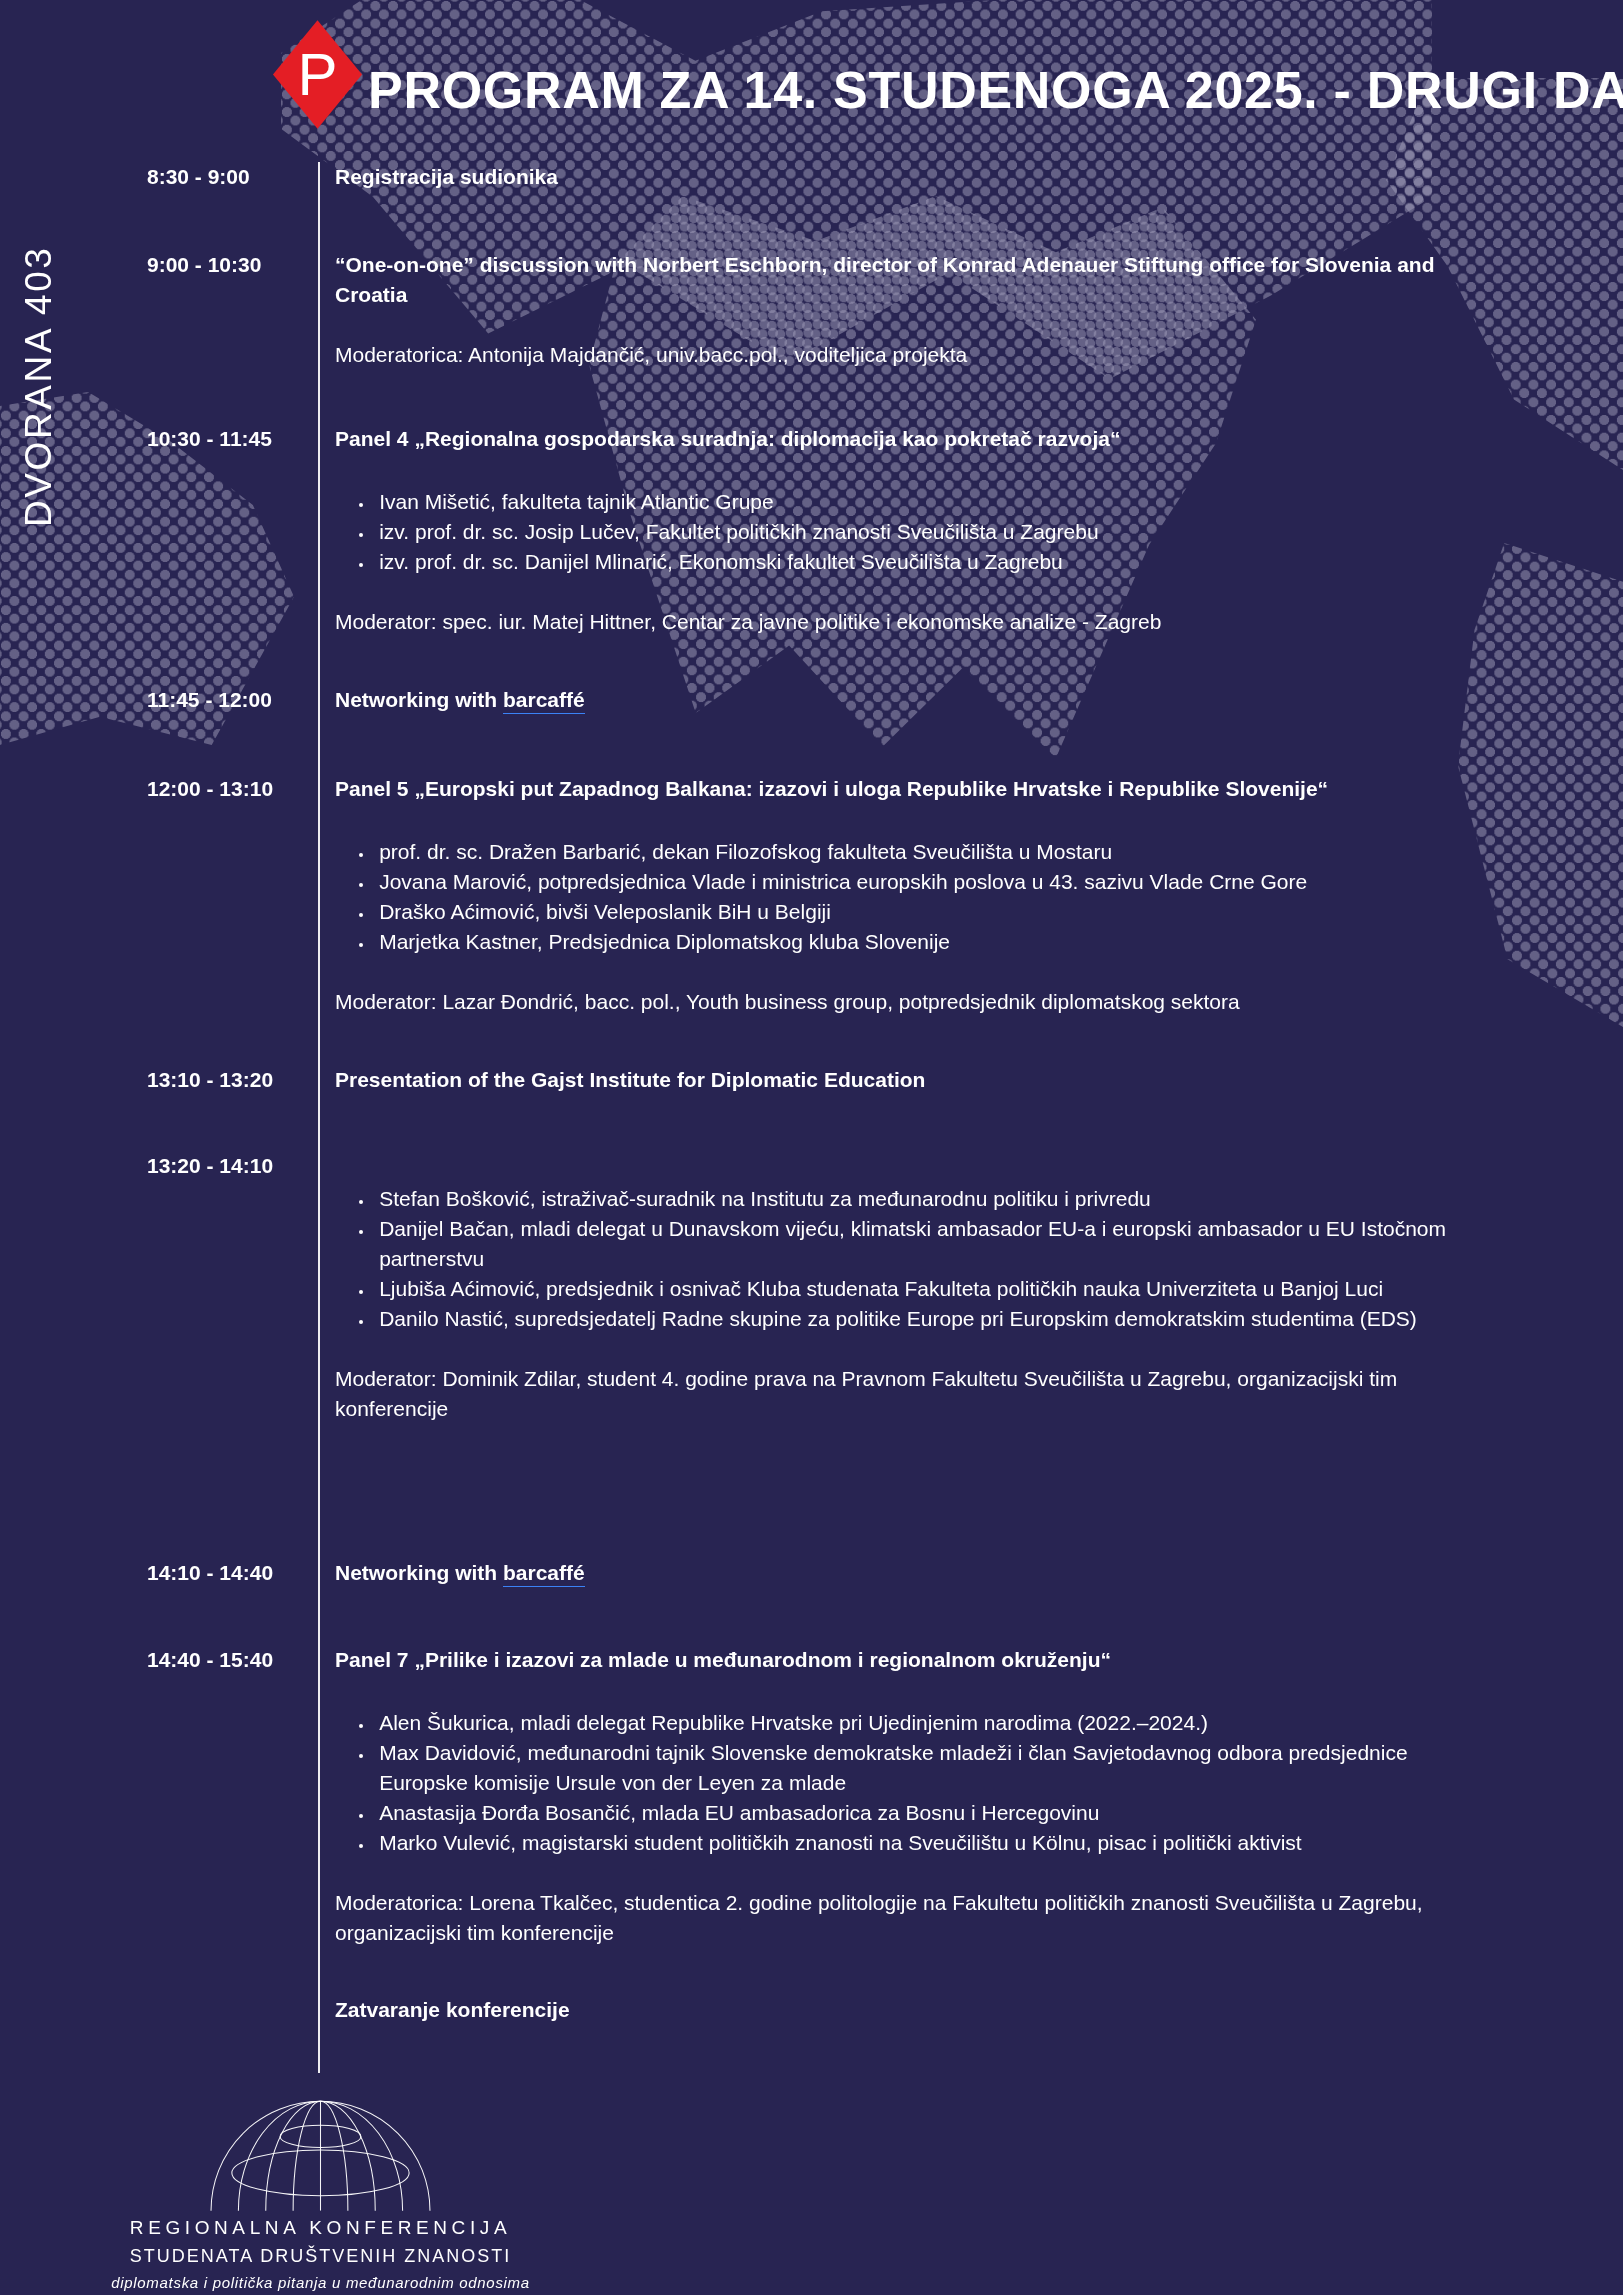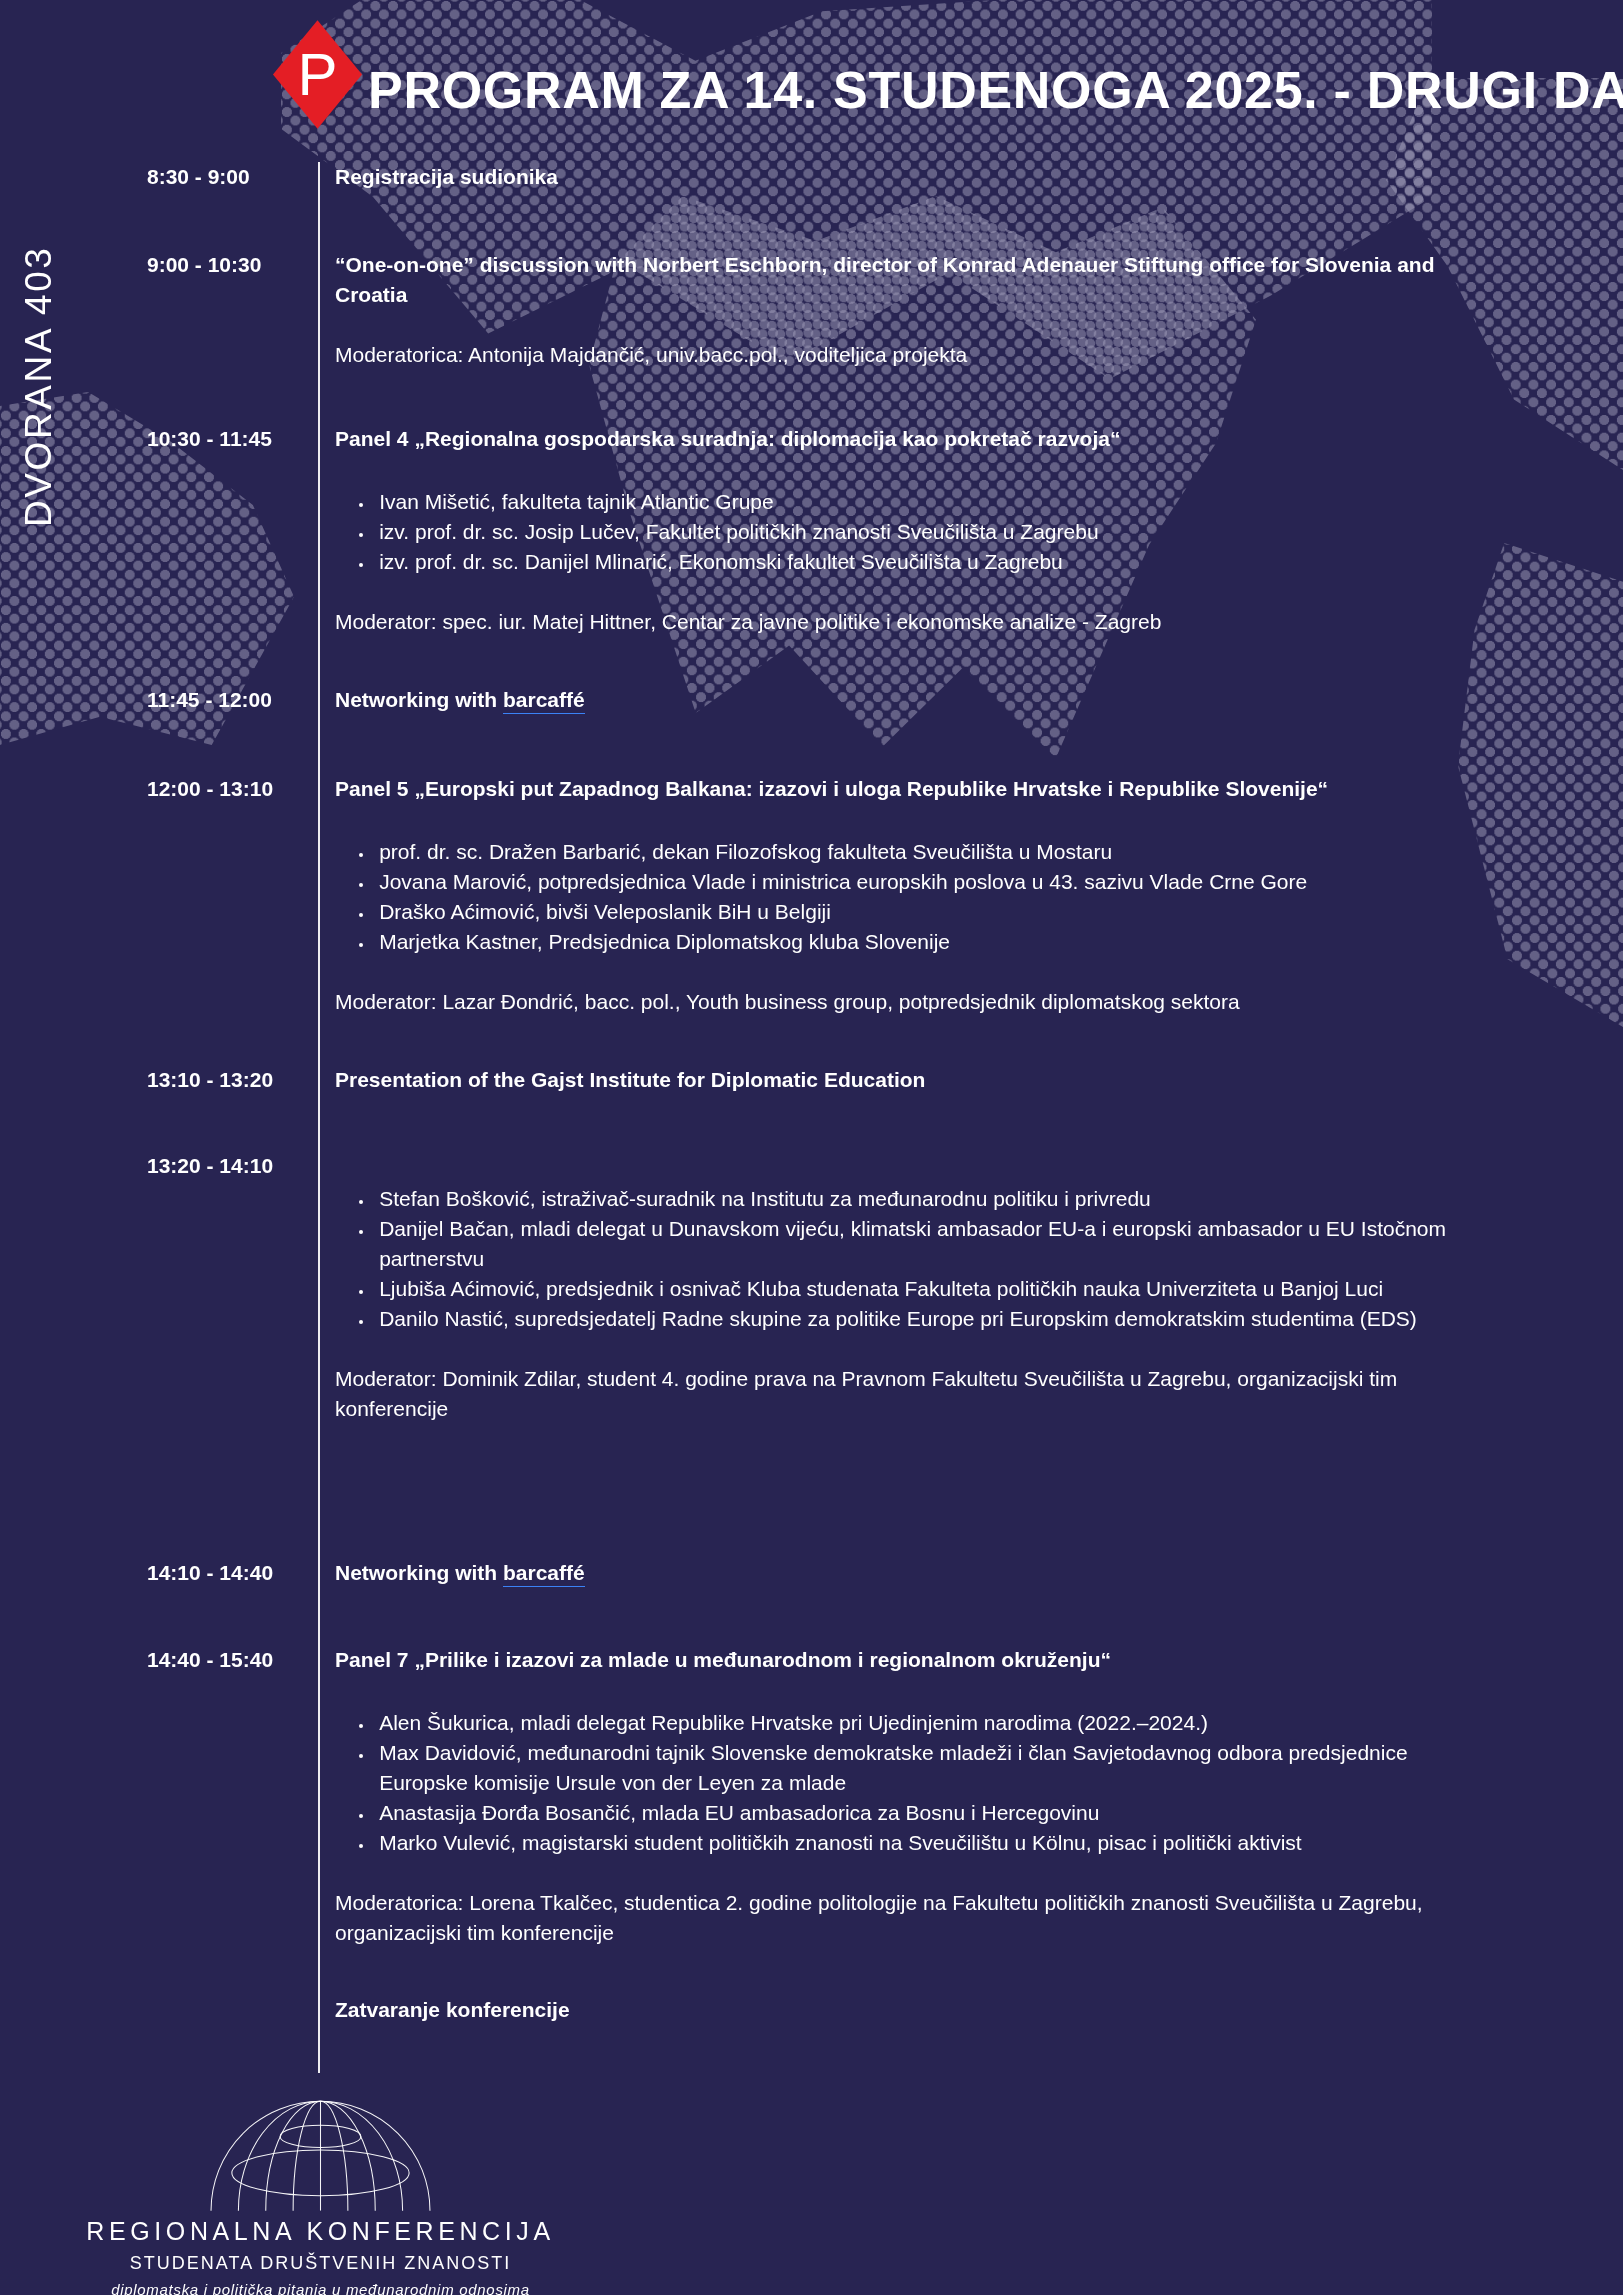--- a/index.html
+++ b/index.html
@@ -73,21 +73,21 @@
   .uline{border-bottom:1px solid #3b82f6;padding-bottom:2px;}
   ul.speakers{margin:33px 0 0 0;padding:0 0 0 39px;list-style:disc;}
   ul.speakers li{padding-left:5.2px;margin:0;}
   ul.speakers li::marker{font-size:0.62em;}
   .mod{margin-top:30px;}
   
   .footer{
     position:absolute;left:59px;top:2096px;width:523px;text-align:center;
   }
   .globe{display:block;margin:0 auto;}
-  .org1{font-size:25px;letter-spacing:4.6px;margin-top:5.2px;white-space:nowrap;}
+  .org1{font-size:19px;letter-spacing:4.6px;margin-top:5.2px;white-space:nowrap;}
   .org2{font-size:18px;letter-spacing:2px;margin-top:6.5px;white-space:nowrap;}
   .tagline{font-size:15px;font-style:italic;letter-spacing:0.7px;margin-top:7.8px;white-space:nowrap;}
 </style>
 </head>
 <body>
 
 <div class="page" style="background: rgb(40, 36, 82);">
 
   <div class="dots a"></div>
   <div class="dots b"></div>

